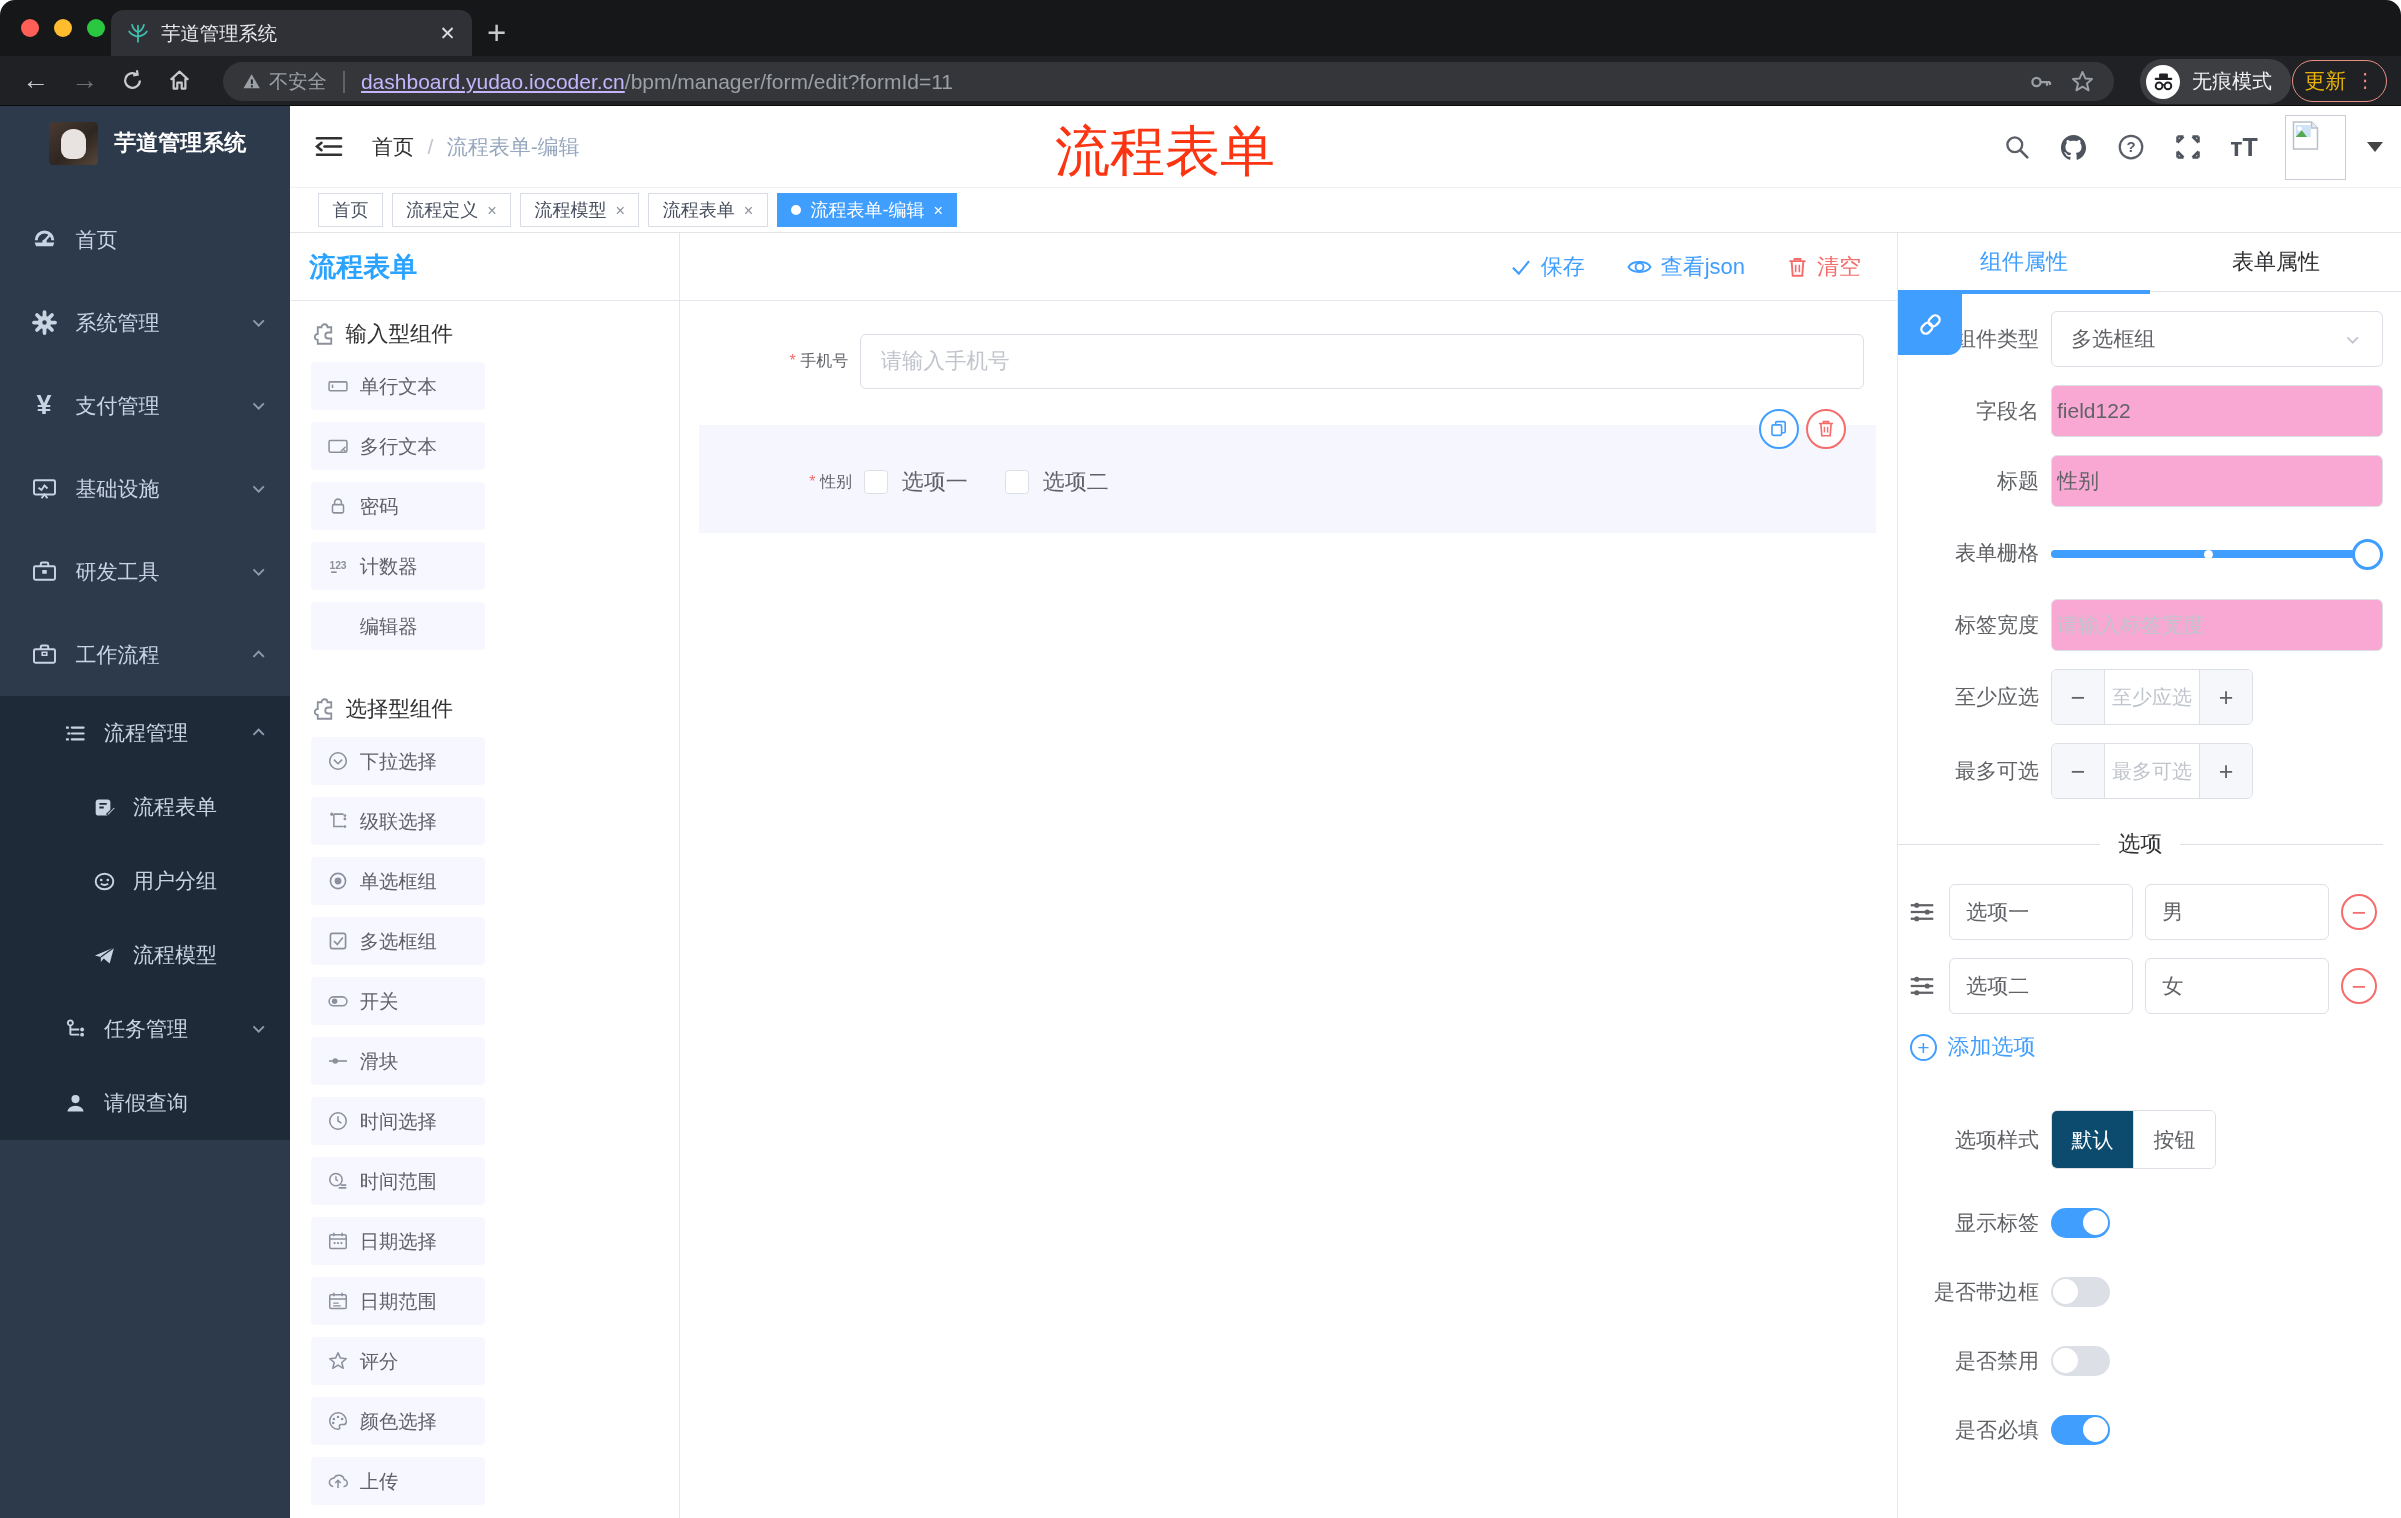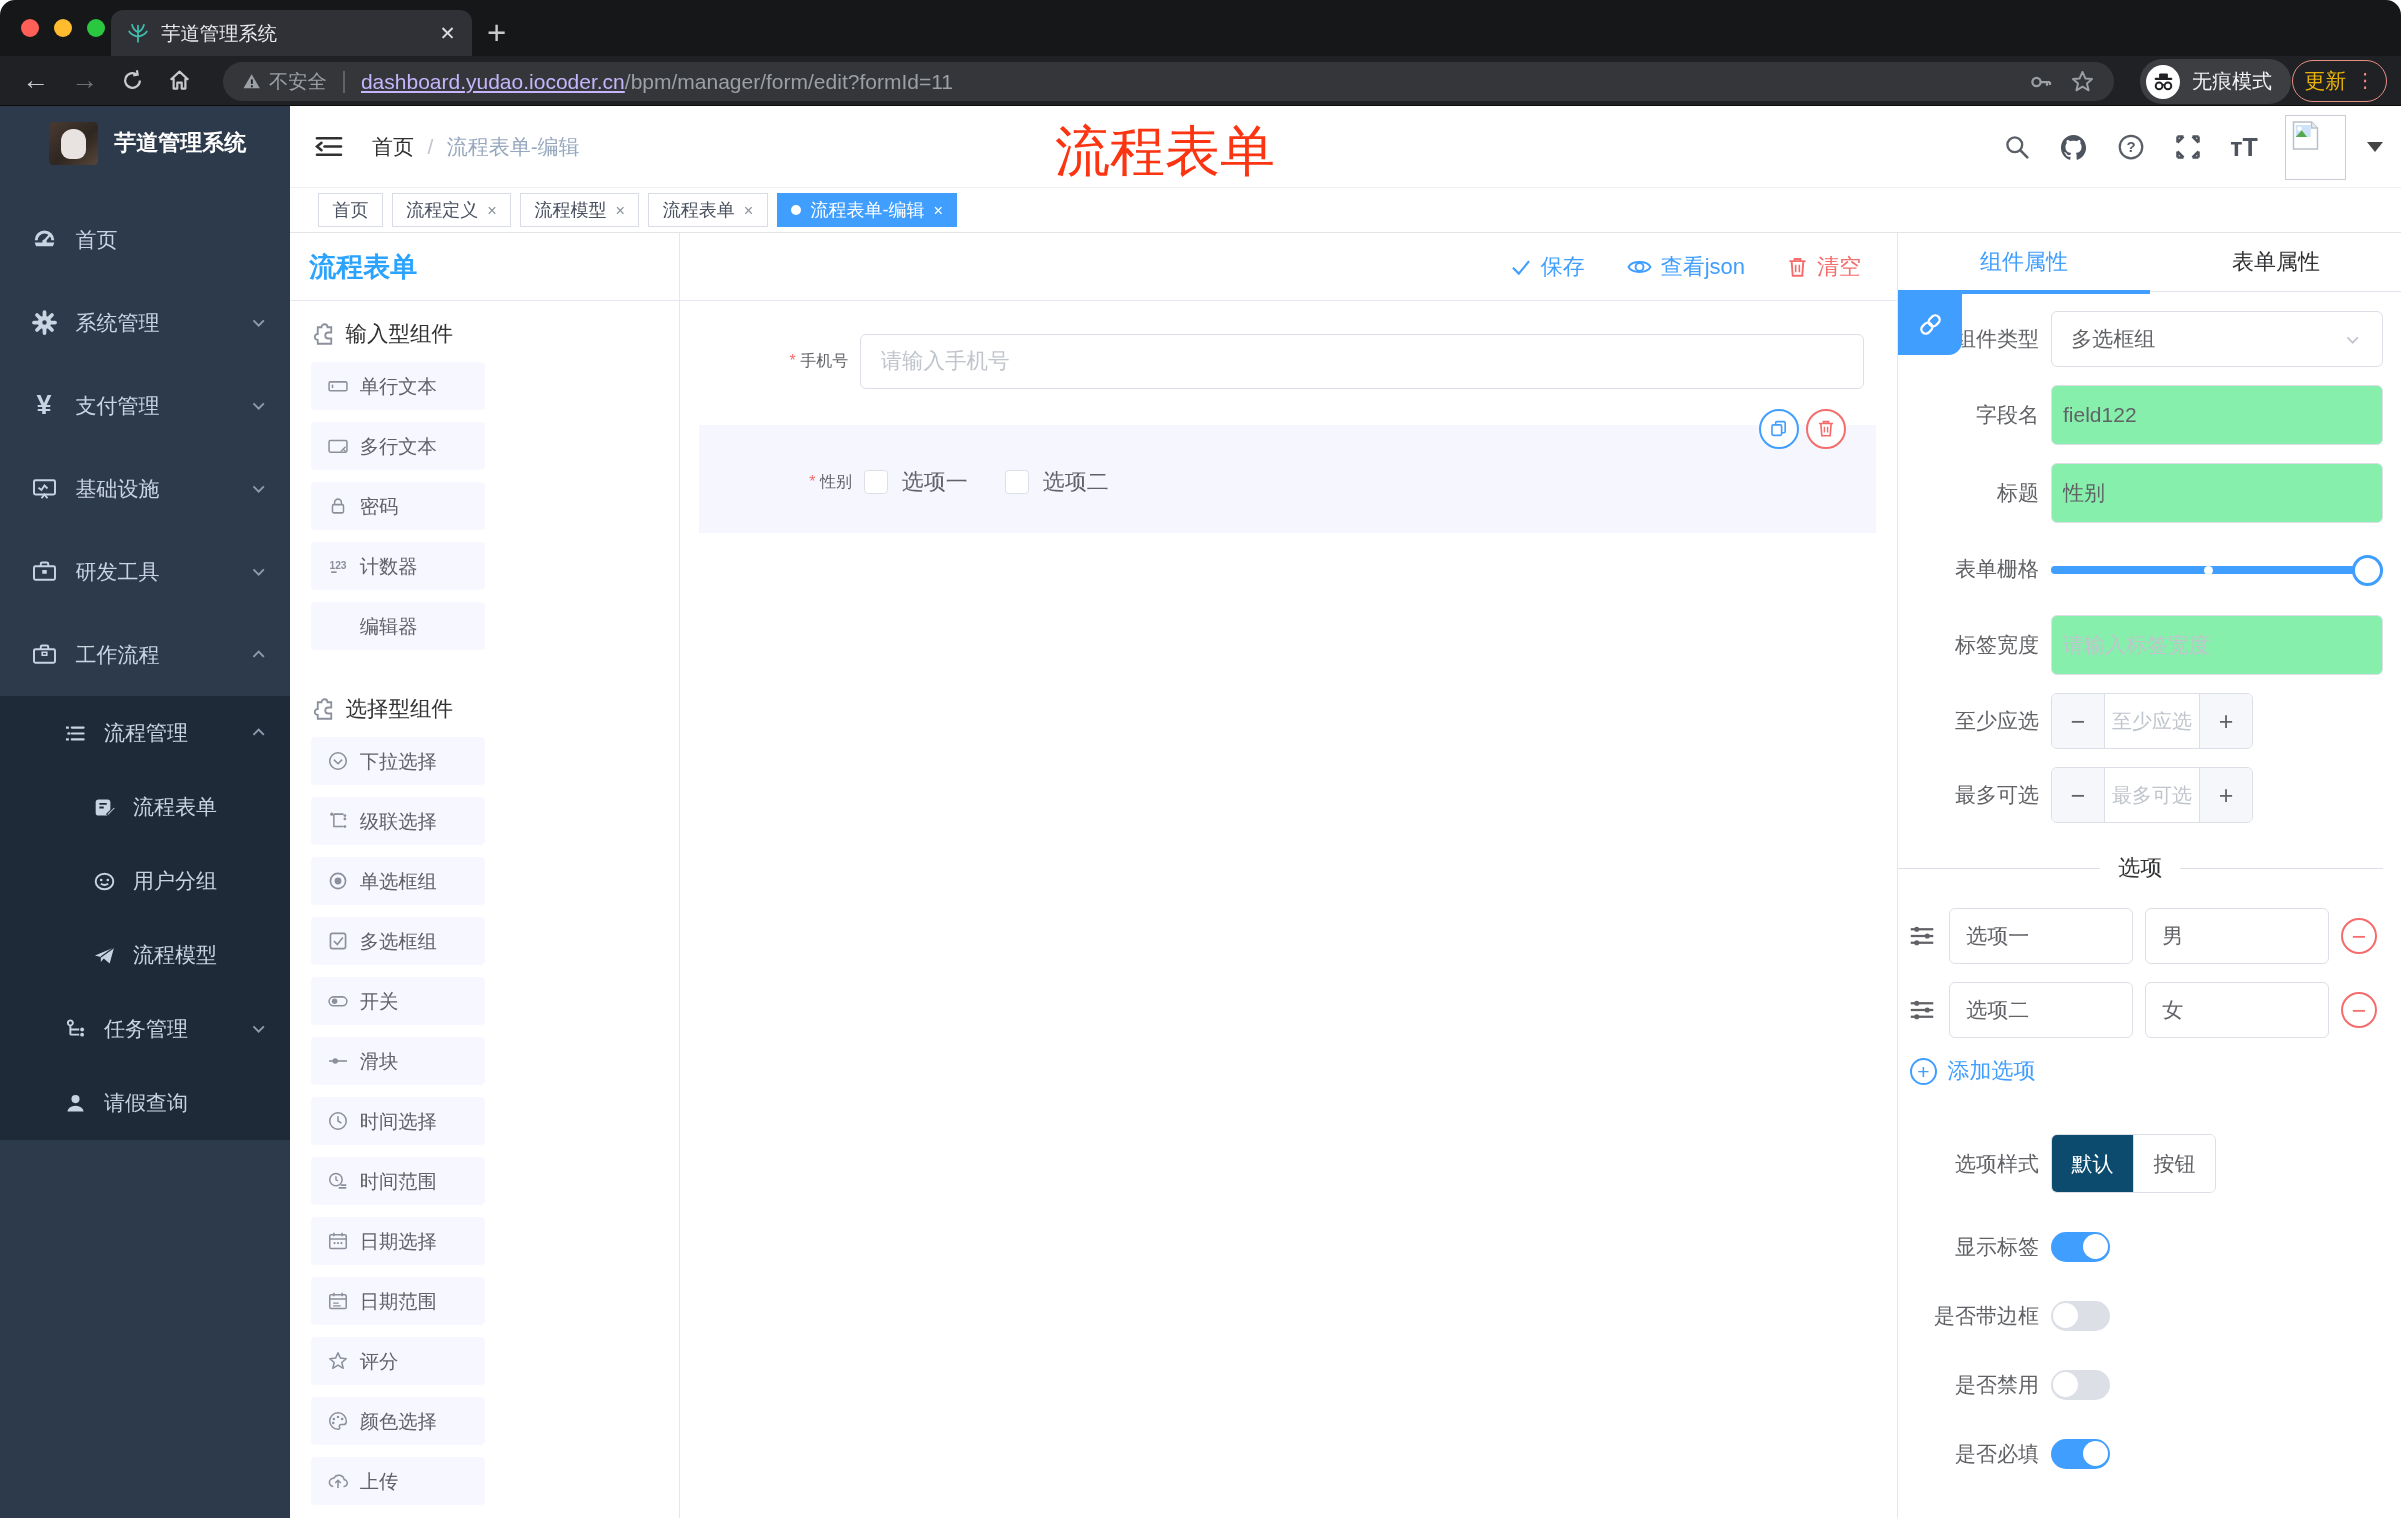--- a/index.html
+++ b/index.html
@@ -106,21 +106,21 @@
 
   
   .ptabs { height:59px; display:flex; border-bottom:1.5px solid #e0e4ea; }
   .ptab { flex:1; display:flex; align-items:center; justify-content:center; font-size:22px; color:#303133; position:relative; }
   .ptab.active { color:#409eff;text-align:center; }
   .ptab.active:after { content:""; position:absolute; left:0; right:0; bottom:-3px; height:3.7px; background:#409eff; }
   .chaintab { position:absolute; left:0; top:61px; width:64px; height:61px; background:#409eff; border-radius:0 0 13.4px 0; display:flex; align-items:center; justify-content:center; }
   .props-body { padding:19.3px 19.3px 0 0; }
   .prow { display:flex; align-items:center; margin-bottom:18px; }
   .plbl { width:141px; text-align:right; color:#606266; font-size:21px; margin-right:12px; flex:none; white-space:nowrap;}
-  .pctl { flex:1; height:60px; border:1.5px solid #dcdfe6; border-radius:6px; padding:0 11px; font-size:21px; color:#606266; background:#86efac; }
+  .pctl { flex:1; height:52px; border:1.5px solid #dcdfe6; border-radius:6px; padding:0 5px; font-size:21px; color:#606266; background:#f9a8d4; }
   .pselect { flex:1; height:56px; border:1.5px solid #dcdfe6; border-radius:6px; padding:0 19.3px; font-size:21px; color:#606266; display:flex; align-items:center; }
   .pselect span { flex:1; }
   input::placeholder, textarea::placeholder { color:#c0c4cc; }
   .slider { flex:1; position:relative; height:56px; }
   .strack { position:absolute; left:0; right:0; top:25px; height:7.4px; border-radius:3.7px; background:#409eff; }
   .sstop { position:absolute; left:46%; top:24.5px; width:9px; height:9px; border-radius:50%; background:#fff; }
   .sthumb { position:absolute; right:0; top:13.4px; width:31px; height:31px; border-radius:50%; background:#fff; border:3.7px solid #409eff; }
   .stepper { display:flex; width:202px; height:56px; border:1.5px solid #dcdfe6; border-radius:6px; overflow:hidden; }
   .stepbtn { width:53px; background:#f5f7fa; color:#606266; display:flex; align-items:center; justify-content:center; font-size:25px; flex:none;}
   .stepbtn.minus { border-right:1.5px solid #dcdfe6; }

